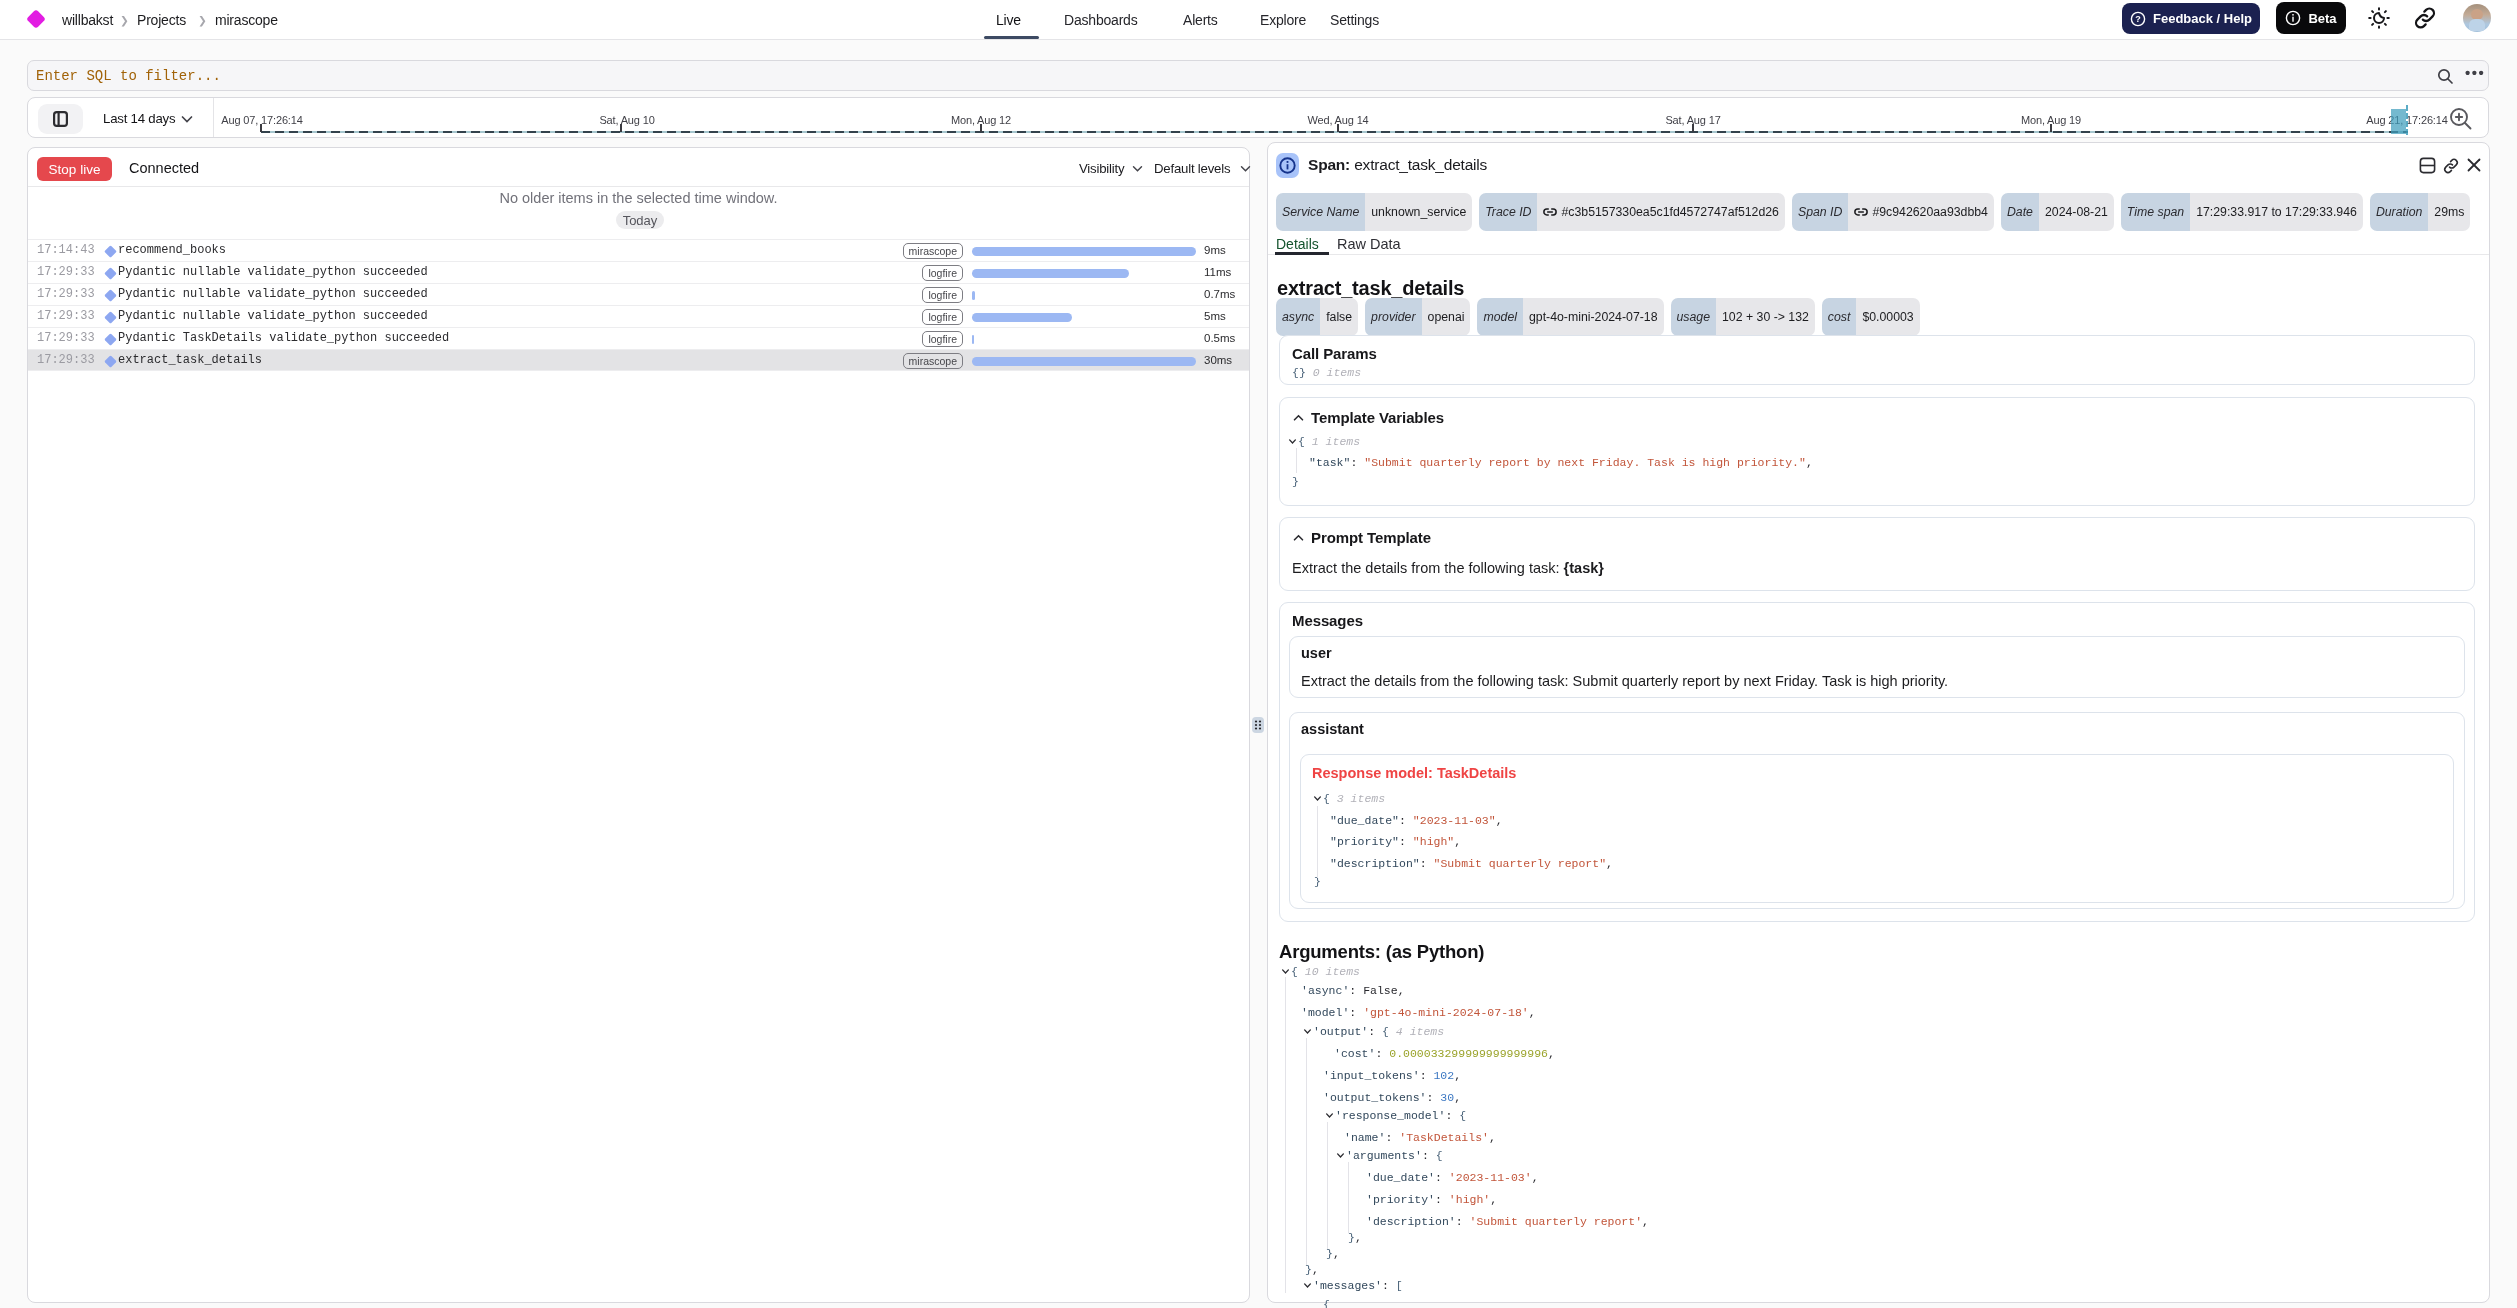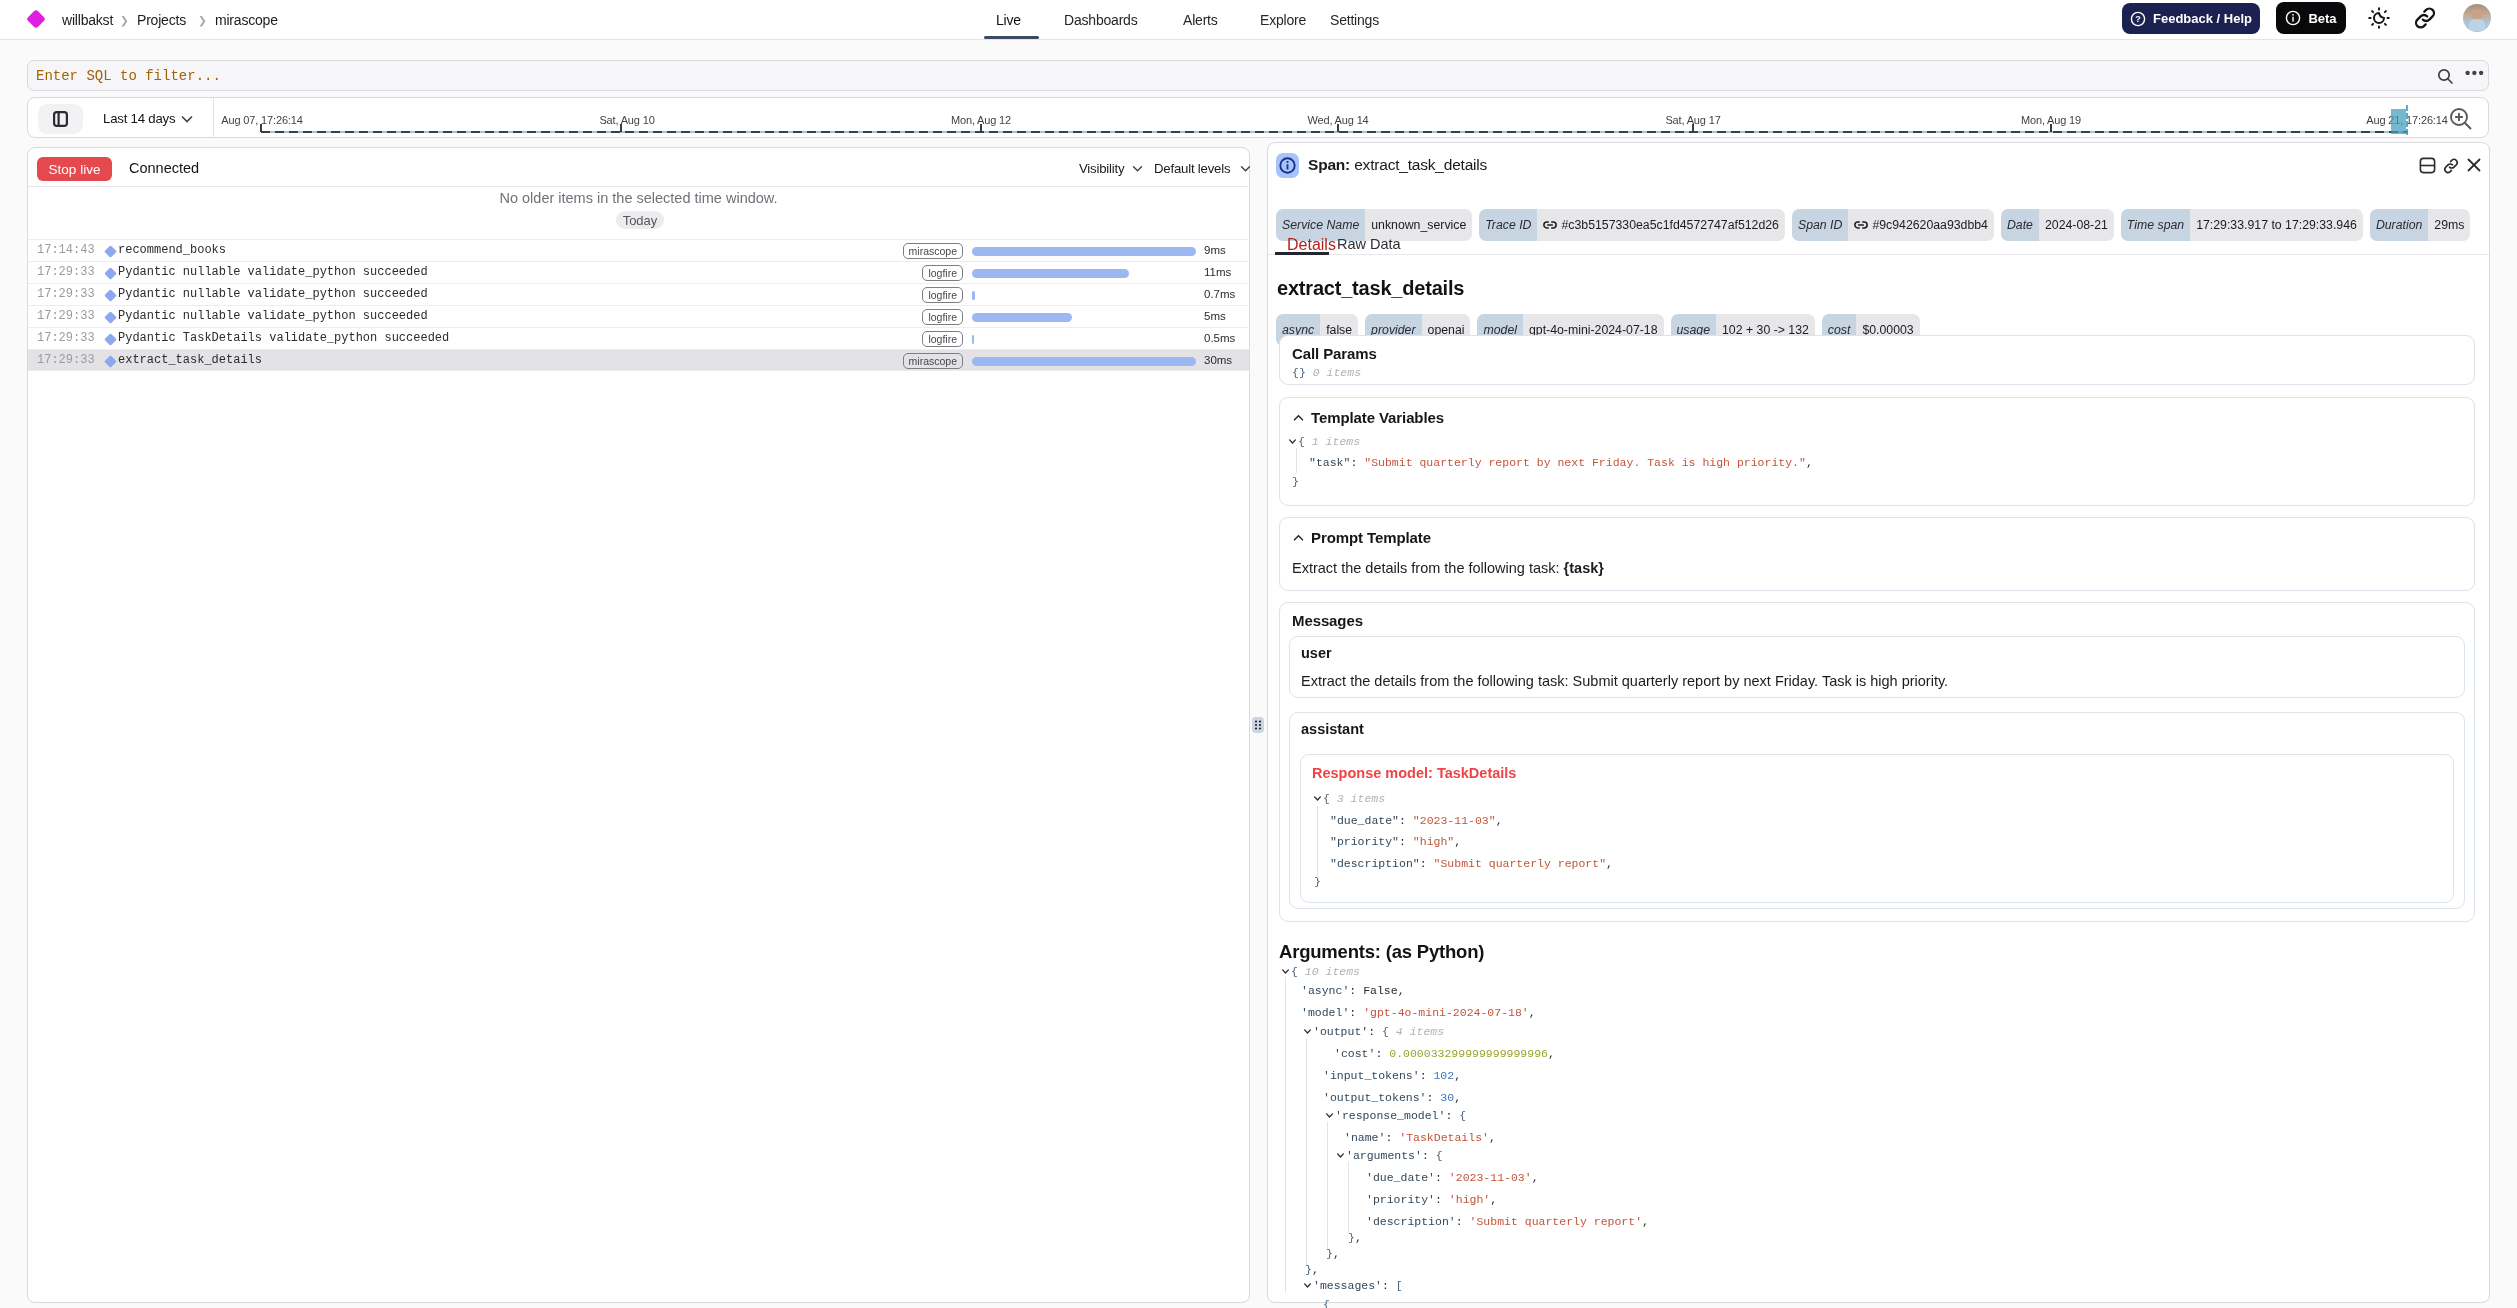--- a/index.html
+++ b/index.html
@@ -39,21 +39,21 @@
   .lrow { position:absolute; left:0; width:1221px; height:22px; border-top:1px solid #ededef; }
   .lrow .ts { position:absolute; left:9px; top:3px; font-size:12px; color:#9b9ba2; font-family:"Liberation Mono",monospace; }
   .lrow .diamond { position:absolute; left:78px; top:6.5px; width:9px; height:9px; background:#8da7f1; border-radius:1.5px; transform:rotate(45deg); }
   .lrow .nm { position:absolute; left:90px; top:3px; font-size:12px; color:#2b2b2e; font-family:"Liberation Mono",monospace; }
   .lrow .chip { position:absolute; right:286px; top:2.5px; height:16px; border:1px solid #7d7d83; border-radius:5px; font-size:10.5px; color:#47474c; display:flex; align-items:center; justify-content:center; padding:0 5px; }
   .lrow .bar { position:absolute; left:944px; top:6.5px; height:9px; background:#9cb8f3; border-radius:5px; }
   .lrow .dur { position:absolute; left:1176px; top:4px; font-size:11.5px; color:#2b2b2e; }
 
   
   .chiprow { position:absolute; display:flex; gap:7px; }
-  .kvchip { height:32px; display:flex; align-items:stretch; font-size:12.3px; border-radius:7px; overflow:hidden; white-space:nowrap;margin-top:16px; }
+  .kvchip { height:38px; display:flex; align-items:stretch; font-size:12.3px; border-radius:7px; overflow:hidden; white-space:nowrap; }
   .kvchip .k { background:#c7d4e2; color:#2b2b30; font-style:italic; display:flex; align-items:center; padding:0 6px; }
   .kvchip .v { background:#e7e7ea; color:#1c1c1f; display:flex; align-items:center; padding:0 6px; gap:4px; }
 
   .secbox { position:absolute; left:11px; width:1196px; background:#fff; border:1px solid #dde3eb; border-radius:9px; }
   .sectitle { font-weight:bold; font-size:15px; color:#17171a; letter-spacing:-0.1px; }
 
   .code { font-family:"Liberation Mono",monospace; font-size:11.5px; white-space:pre; color:#2e2e33; }
   .ck { color:#32485c; }      
   .cs { color:#c2553a; }      
   .cn { color:#3b77c2; }      
@@ -298,21 +298,21 @@
     <div class="kvchip">
         <div class="k">Time span</div>
         <div class="v">17:29:33.917 to 17:29:33.946</div>
       </div>
     <div class="kvchip">
         <div class="k">Duration</div>
         <div class="v">29ms</div>
       </div>
   </div>
 
-  <div class="abs" style="left:19px; top:93px; font-size:16px; color:#b91c1c;">Details</div>
+  <div class="abs" style="left:8px; top:93px; font-size:14px; color:#14532d;">Details</div>
   <div class="abs" style="left:69px; top:93px; font-size:14.5px; color:#2f2f35;">Raw Data</div>
   <div class="abs" style="left:0px; top:111px; width:1221px; height:1px; background:#e8e8ea;"></div>
   <div class="abs" style="left:7px; top:109px; width:54px; height:2.5px; background:#23262e;"></div>
 
   <div class="abs" style="left:9px; top:134px; font-size:20px; font-weight:bold; letter-spacing:-0.2px; color:#131316;">extract_task_details</div>
 
   <div class="chiprow" style="left:8px; top:155px;">
     <div class="kvchip">
         <div class="k">async</div>
         <div class="v">false</div>

